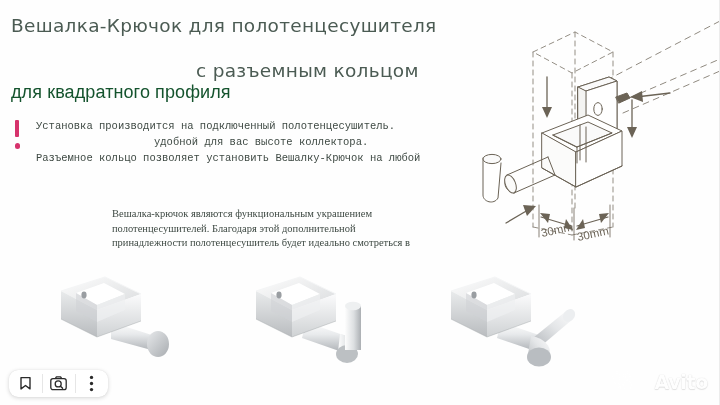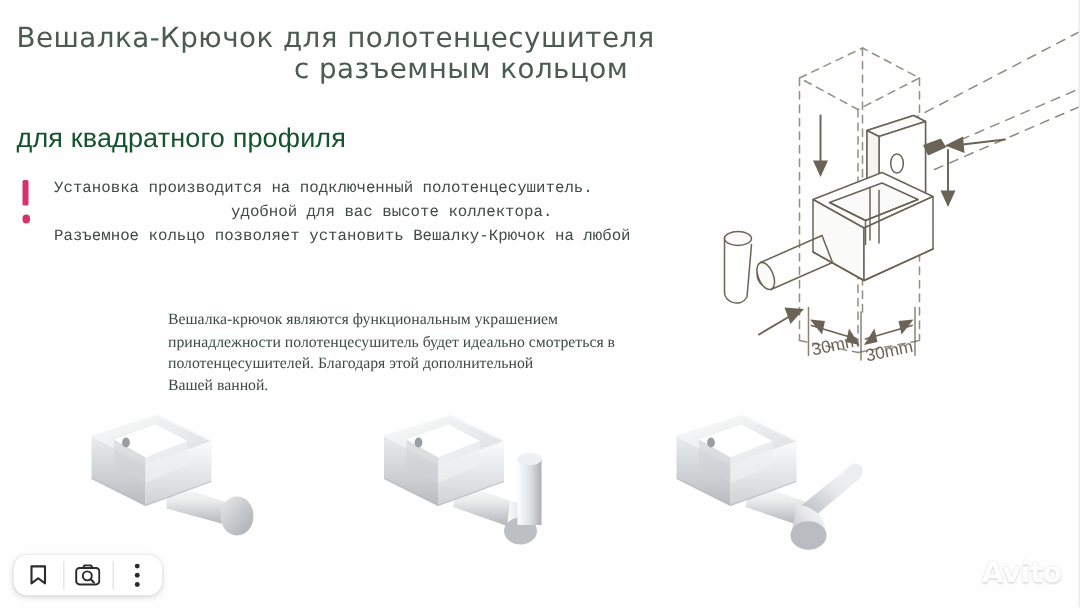--- a/index.html
+++ b/index.html
@@ -45,21 +45,21 @@
   }
   .title-line-1 {
     position: absolute;
     left: 11px;  top: 15px;
     font-family: "DejaVu Sans", sans-serif;
     font-size: 18.5px;
     letter-spacing: 0.3px;
   }
   .title-line-2 {
     position: absolute;
-    left: 196px; top: 36px;
+    left: 196px; top: 60px;
     font-family: "DejaVu Sans", sans-serif;
     font-size: 18.5px;
     letter-spacing: 0.3px;
   }
   .title-line-3 {
     position: absolute;
     left: 11px;  top: 82px;
     font-family: "Liberation Sans", sans-serif;
     font-size: 18px;
     letter-spacing: 0.1px;
@@ -219,23 +219,22 @@
     </div>
     <div class="notice-lines">
       <div class="notice-line">Установка производится на подключенный полотенцесушитель.</div>
       <div class="notice-line indent">удобной для вас высоте коллектора.</div>
       <div class="notice-line">Разъемное кольцо позволяет установить Вешалку-Крючок на любой</div>
     </div>
   </div>
 
   <div class="body-para">
     <div class="body-line">Вешалка-крючок являются функциональным украшением</div>
+    <div class="body-line">полотенцесушителей. Благодаря этой дополнительной</div>
     <div class="body-line">принадлежности полотенцесушитель будет идеально смотреться в</div>
-    <div class="body-line">полотенцесушителей. Благодаря этой дополнительной</div>
-    <div class="body-line">Вашей ванной.</div>
   </div>
 
   <div class="diagram">
     <svg width="250" height="245" viewBox="0 0 250 245" fill="none">
       <g stroke="#6b6356" stroke-width="1" fill="none" stroke-linecap="round" stroke-linejoin="round">
 
         <g stroke-dasharray="5 4" opacity="0.72">
           <path d="M63 47 L63 222"></path>
           <path d="M105 27 L105 205"></path>
           <path d="M143 47 L143 222"></path>

